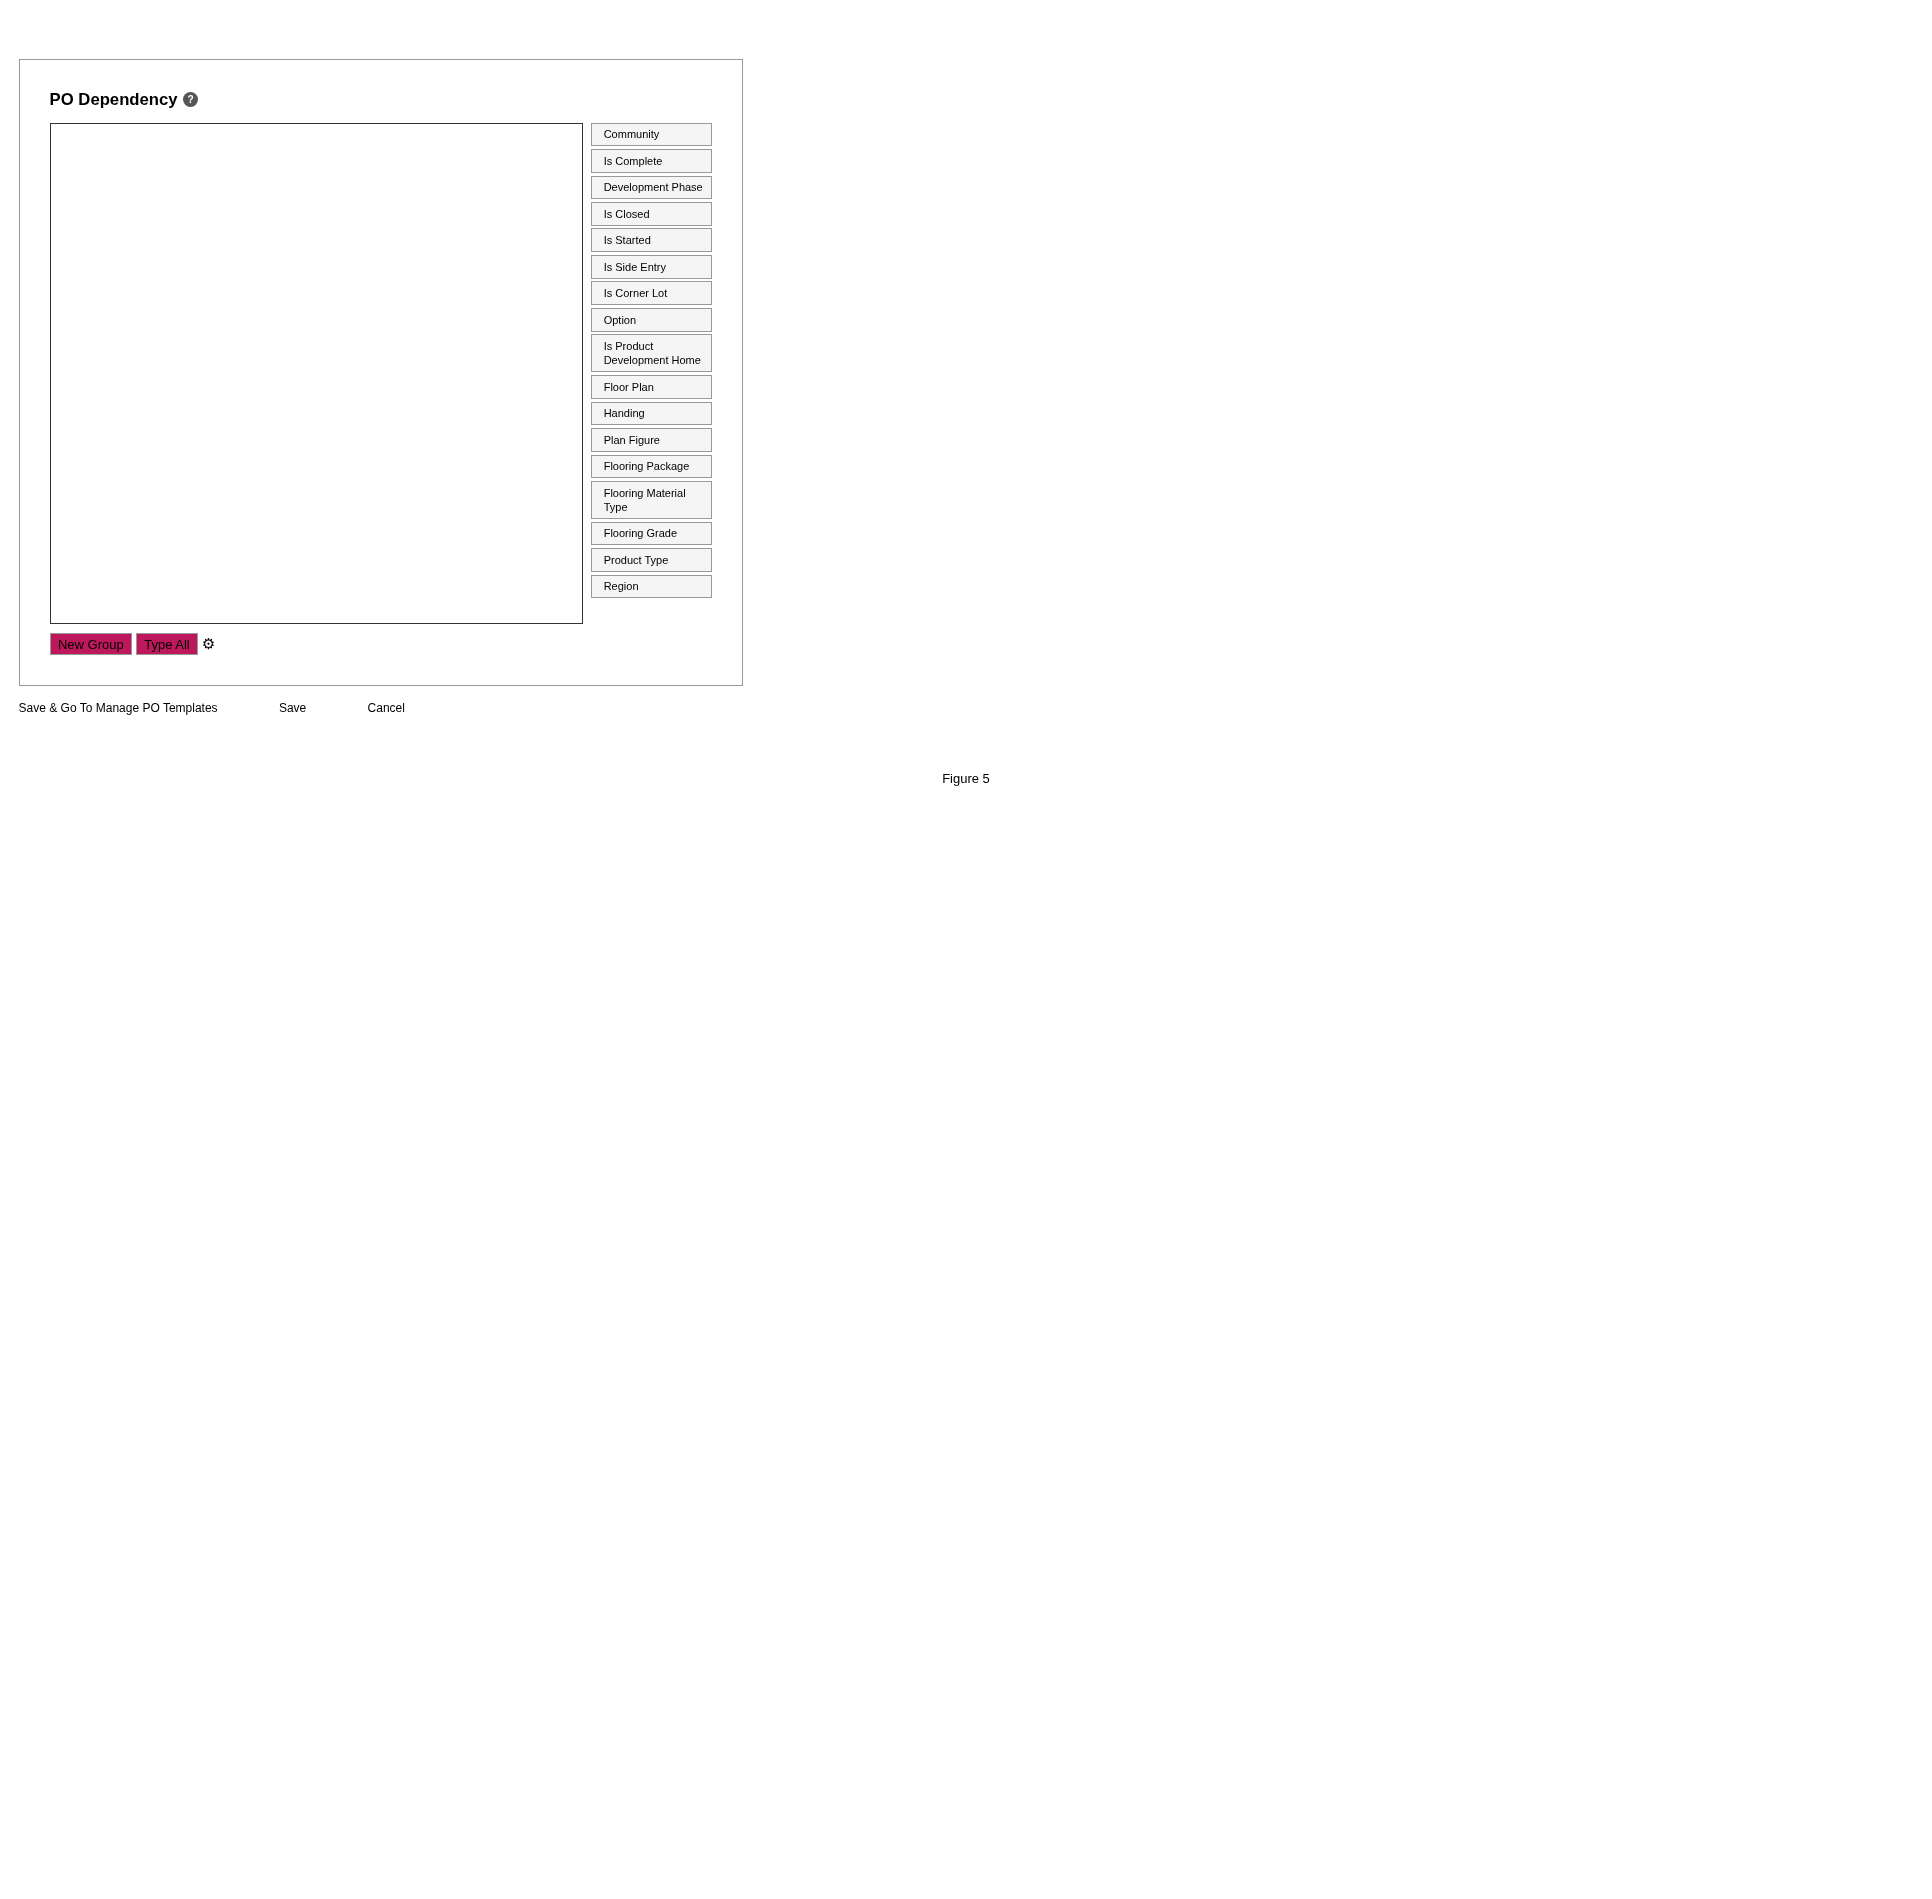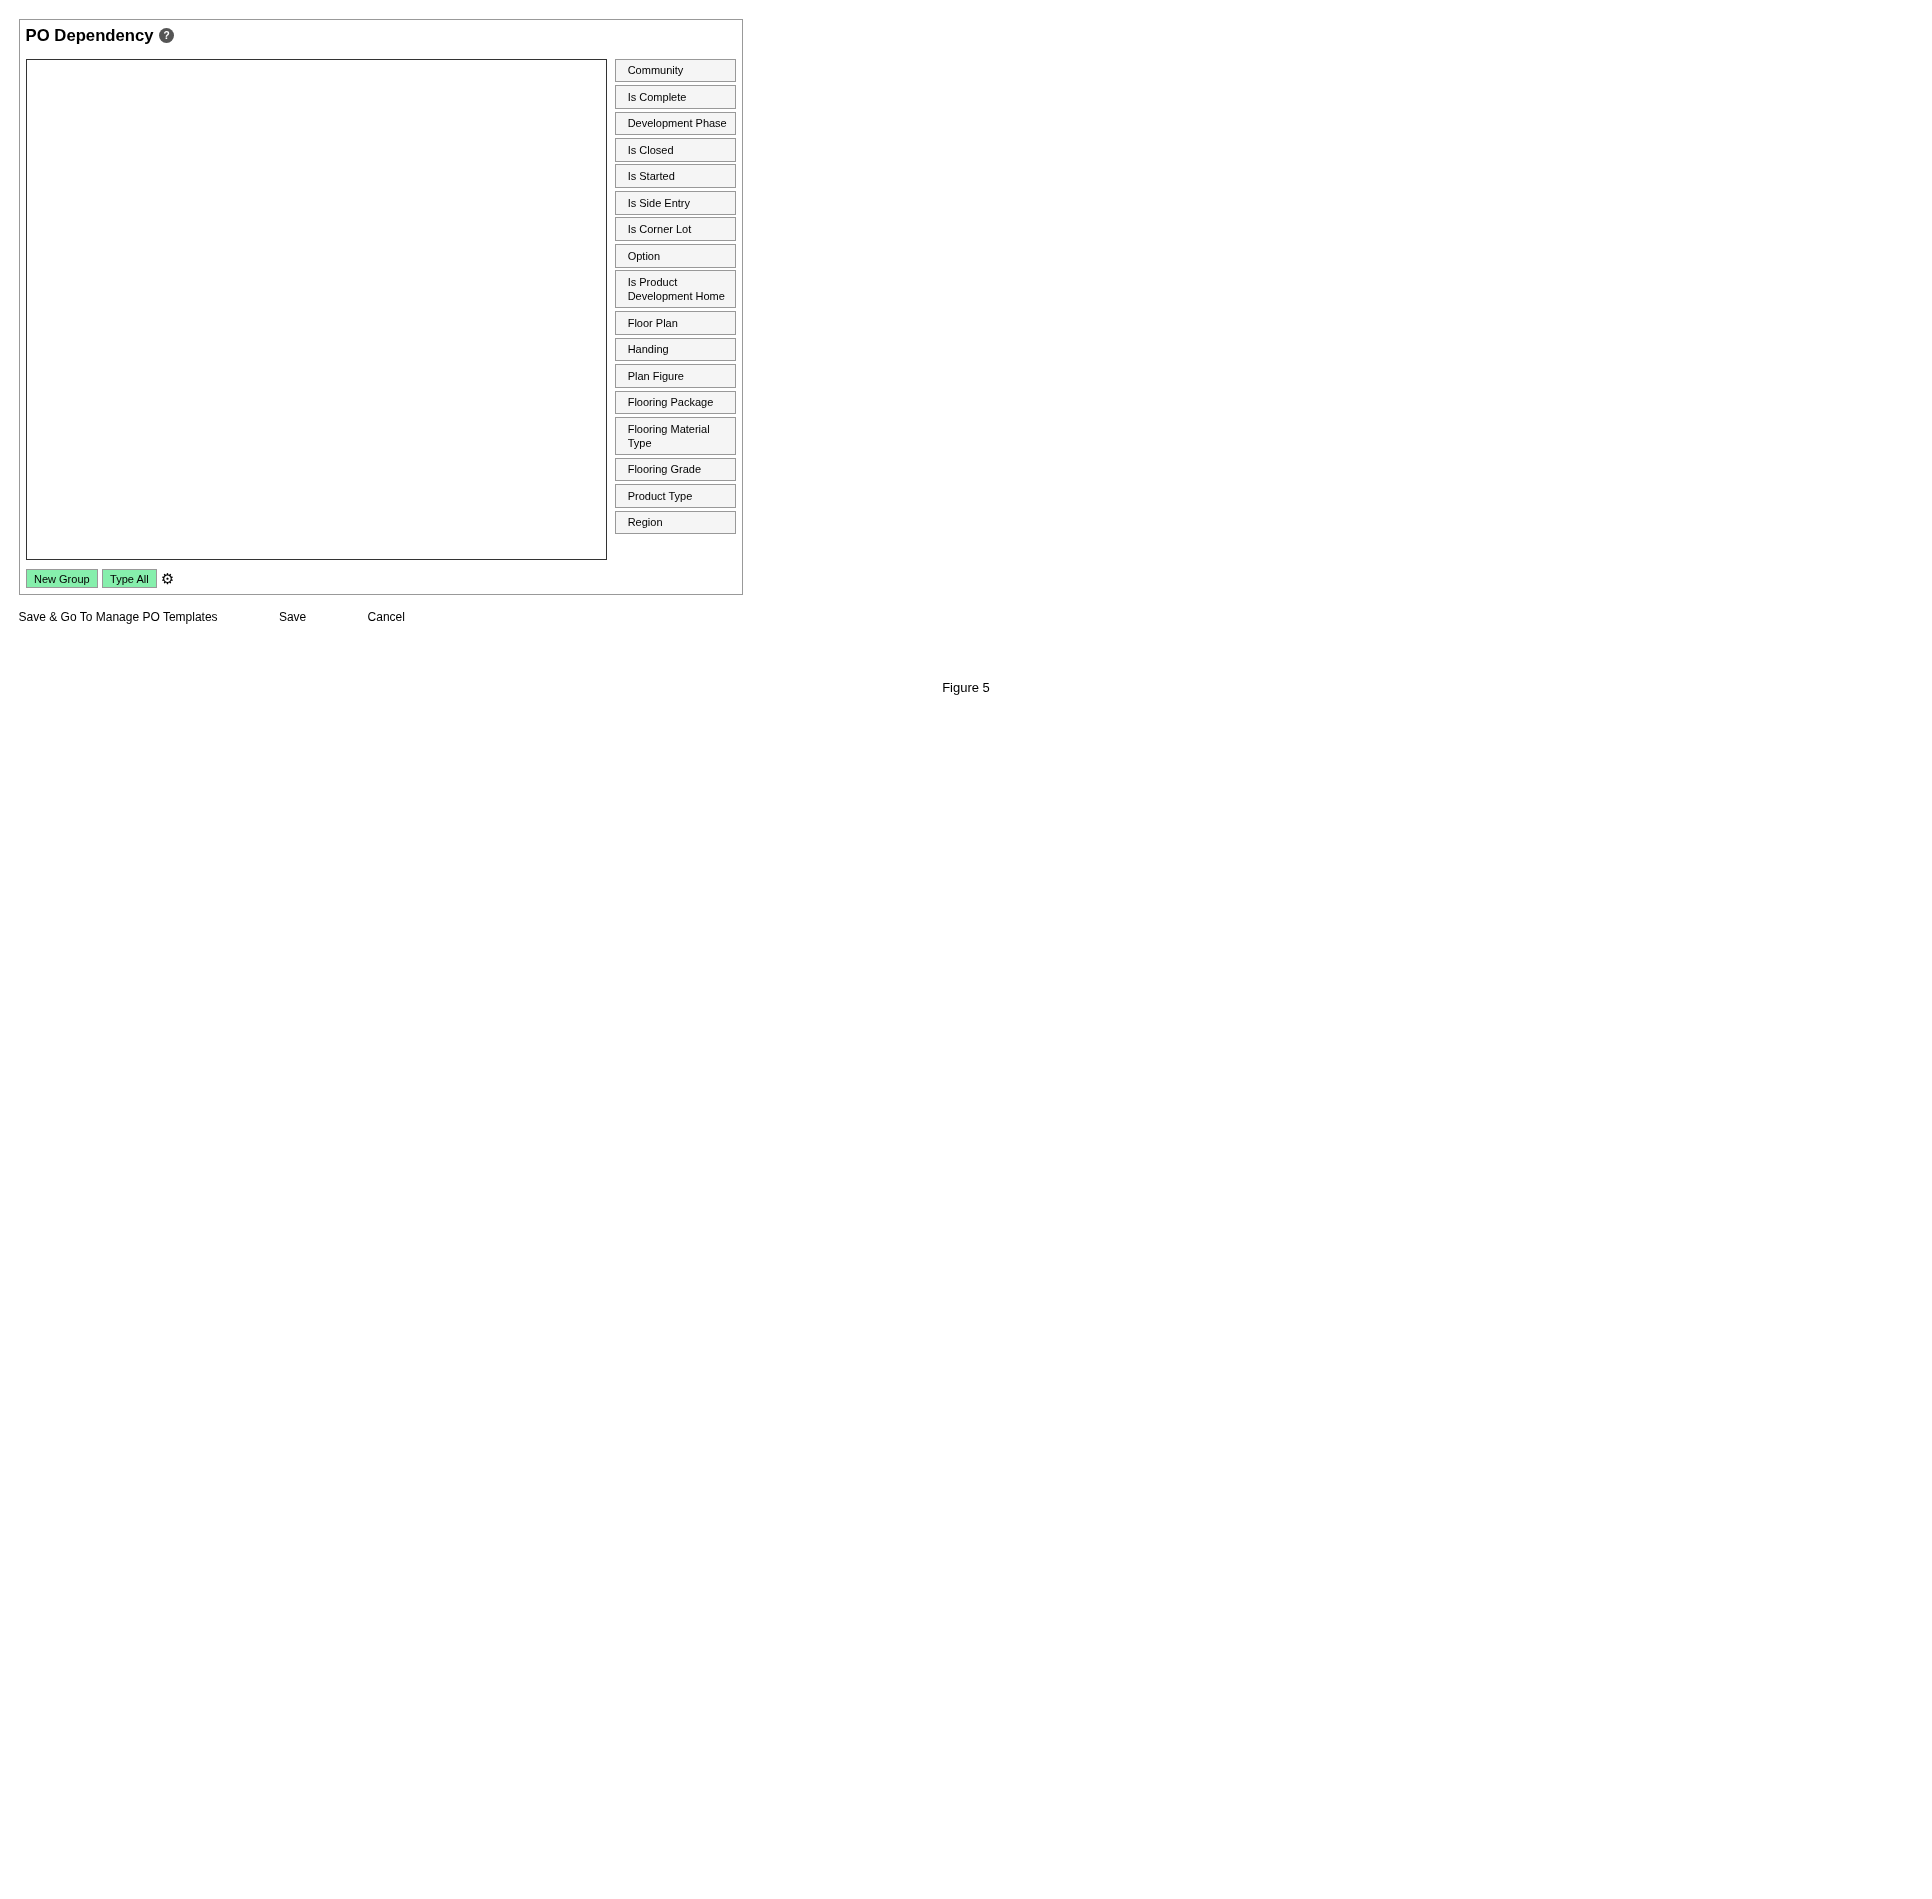--- a/index.html
+++ b/index.html
@@ -11,23 +11,24 @@
     body {
       background: #ffffff;
       font-family: Arial, sans-serif;
       font-size: 12px;
       color: #000000;
       padding: 18.6px;
     }
 
     .outer-container {
       border: 0.9px solid #999;
-      padding: 6px;
+      padding: 30px;
       max-width: 724px;
       background: #ffffff;
+      margin-top: 40px;
     }
 
     .page-title {
       font-size: 16.7px;
       font-weight: bold;
       margin-bottom: 13px;
       display: flex;
       align-items: center;
       gap: 5.6px;
     }
@@ -91,23 +92,23 @@
 
     .toolbar {
       display: flex;
       align-items: center;
       gap: 3.7px;
       margin-top: 3.7px;
     }
 
     .toolbar-button {
       border: 0.9px solid #999;
-      background: #86efac;
+      background: #be185d;
       padding: 2.8px 7.4px;
-      font-size: 11px;
+      font-size: 13px;
       cursor: pointer;
     }
 
     .toolbar-icon {
       display: inline-block;
       font-size: 15px;
       cursor: pointer;
     }
 
     .action-links {

